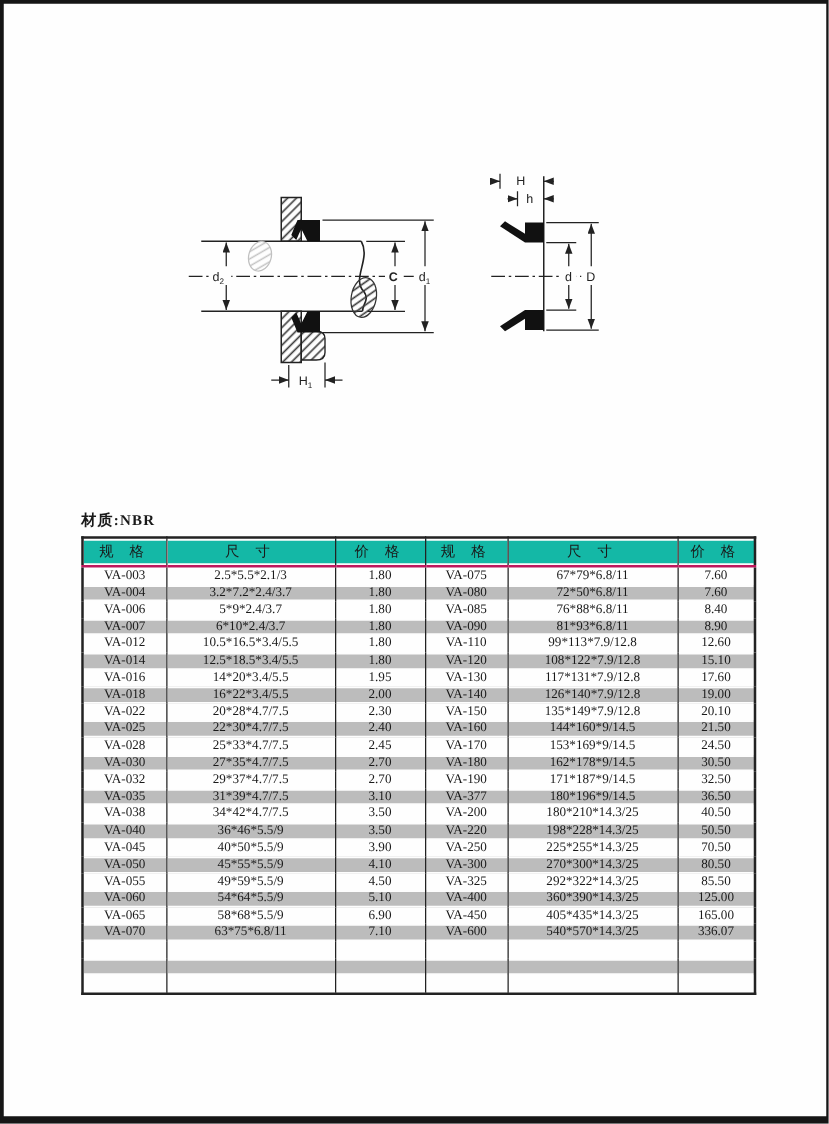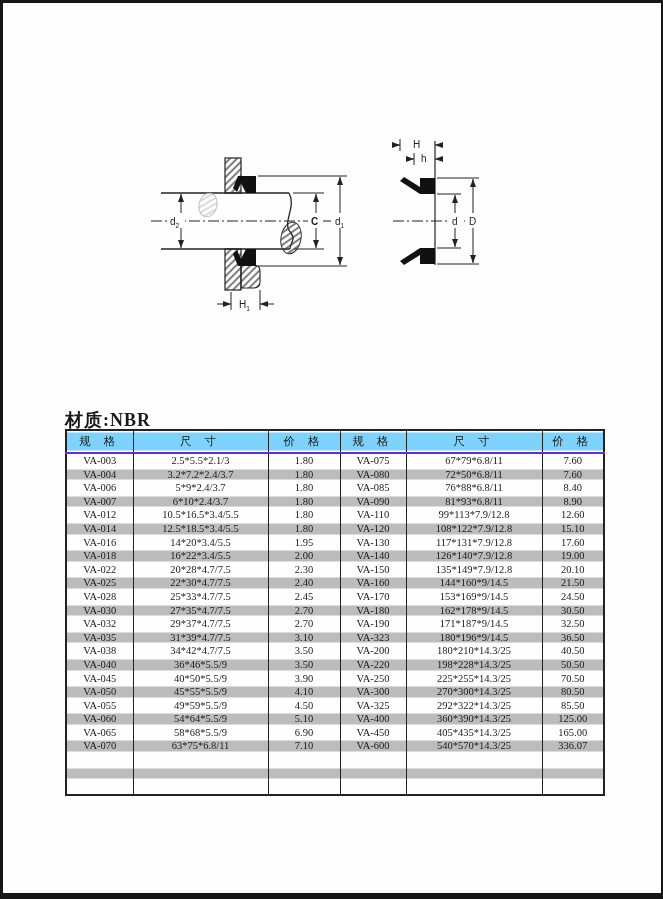--- a/index.html
+++ b/index.html
@@ -9,28 +9,28 @@
     border-top:3px solid #161616;border-left:3px solid #161616;
     border-right:2px solid #161616;border-bottom:6px solid #161616;
     font-family:"Liberation Serif", serif;color:#1a1a1a;overflow:hidden;
   }
   .drawing{position:absolute;}
   #install-drawing{left:140px;top:128px;}
   #section-drawing{left:388px;top:128px;}
   svg text{font-family:"Liberation Sans", sans-serif;font-size:10px;fill:#222;}
 
   #material-title{
-    position:absolute;left:62px;top:405px;font-size:18px;font-weight:bold;
+    position:absolute;left:62px;top:405px;font-size:12px;font-weight:bold;
     letter-spacing:1px;font-family:"Liberation Serif", serif;
   }
   #table-wrap{position:absolute;left:62px;top:426px;width:538px;}
   table{border-collapse:collapse;table-layout:fixed;width:538px;border:2px solid #222;}
   thead th{
     height:21px;font-size:11.5px;font-weight:normal;letter-spacing:5px;
-    background:#7dd3fc;border-bottom:2px solid #6d28d9;
+    background:#14b8a6;border-bottom:2px solid #be185d;
     box-shadow:inset 0 1.5px 0 #fdfdfd, inset 0 -1.5px 0 #fdfdfd;
   }
   th,td{border-left:1.5px solid #222;border-right:1.5px solid #222;padding:0;text-align:center;overflow:hidden;}
   tbody td{height:13.6px;line-height:13.6px;font-size:10.5px;white-space:nowrap;}
   tbody tr:nth-child(even) td{
     background:#bcbcbc;
     box-shadow:inset 0 1.5px 0 #fdfdfd, inset 0 -1.5px 0 #fdfdfd;
   }
 </style>
 </head>
@@ -265,21 +265,21 @@
             <td>29*37*4.7/7.5</td>
             <td>2.70</td>
             <td>VA-190</td>
             <td>171*187*9/14.5</td>
             <td>32.50</td>
           </tr>
           <tr>
             <td>VA-035</td>
             <td>31*39*4.7/7.5</td>
             <td>3.10</td>
-            <td>VA-323</td>
+            <td>VA-377</td>
             <td>180*196*9/14.5</td>
             <td>36.50</td>
           </tr>
           <tr>
             <td>VA-038</td>
             <td>34*42*4.7/7.5</td>
             <td>3.50</td>
             <td>VA-200</td>
             <td>180*210*14.3/25</td>
             <td>40.50</td>

